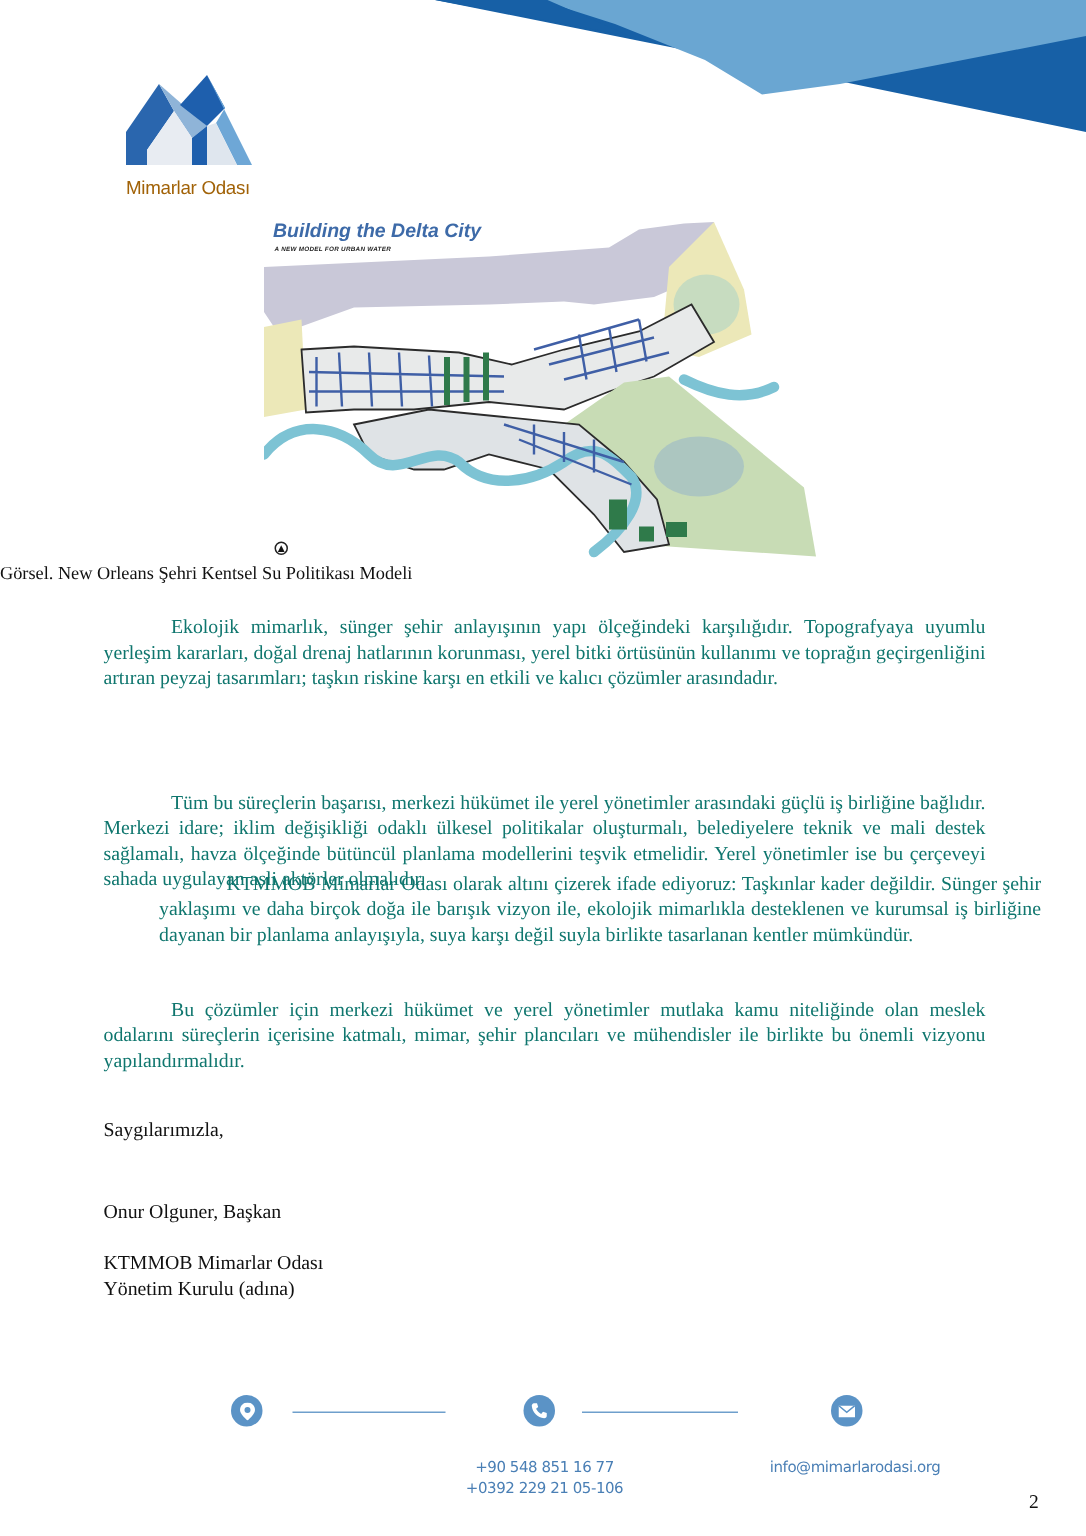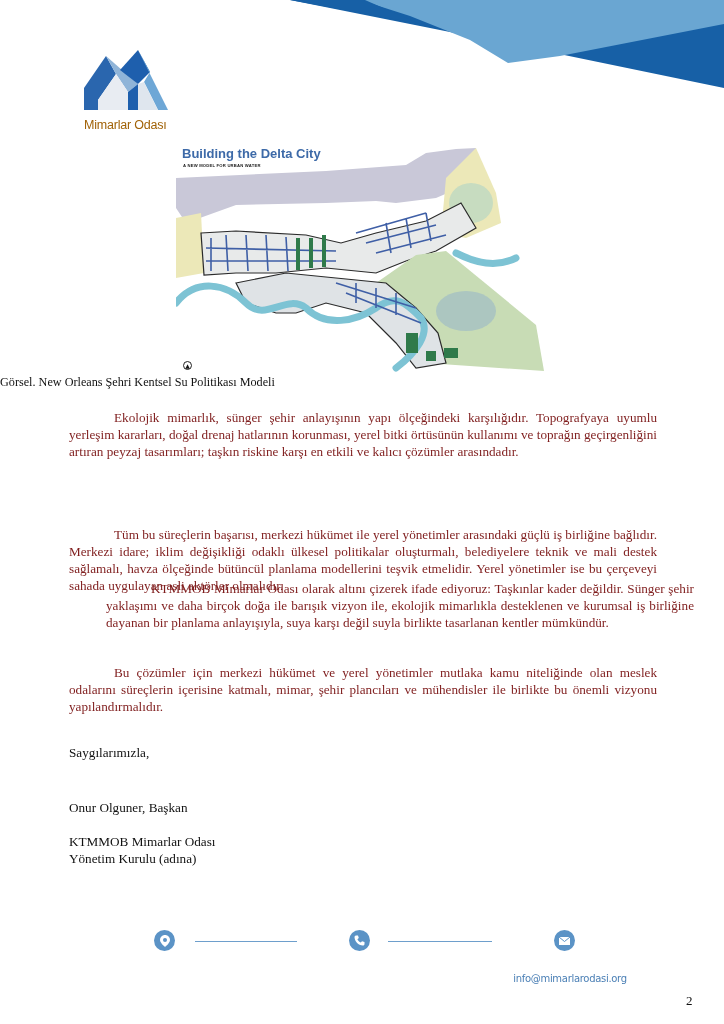--- a/index.html
+++ b/index.html
@@ -5,28 +5,28 @@
     * { margin: 0; padding: 0; box-sizing: border-box; }
     html, body { width: 724px; height: 1024px; background: #ffffff; overflow: hidden; }
     body { position: relative; font-family: "Liberation Serif", serif; color: #111; }
 
     .header-shape { position: absolute; left: 0; top: 0; width: 724px; height: 90px; }
 
     .logo { position: absolute; left: 78px; top: 48px; width: 110px; height: 90px; }
     .logo svg { position: absolute; left: 4px; top: 0; }
     .logo-text { position: absolute; left: 6px; top: 70px; font-family: "Liberation Sans", sans-serif; font-size: 12.5px; color: #a16207; letter-spacing: -0.2px; white-space: nowrap; }
 
-    .figure { position: absolute; left: 176px; top: 143px; width: 370px; height: 232px; }
+    .figure { position: absolute; left: 176px; top: 143px; width: 370px; height: 232px; font-style: italic; }
     .figure svg { position: absolute; left: 0; top: 0; }
     .map-title { position: absolute; left: 6px; top: 3px; font-family: "Liberation Sans", sans-serif; font-weight: bold; font-size: 13px; color: #3d6aa8; }
     .map-subtitle { position: absolute; left: 7px; top: 20px; font-family: "Liberation Sans", sans-serif; font-weight: bold; font-size: 4.2px; color: #222; letter-spacing: 0.2px; }
     .north-arrow { position: absolute; left: 7px; top: 218px; width: 9px; height: 9px; border: 1px solid #222; border-radius: 50%; font-size: 6px; line-height: 7px; text-align: center; font-family: "DejaVu Sans", sans-serif; }
     .caption { position: absolute; left: 0; top: 375px; width: 724px; text-align: left; font-size: 12.2px; color: #111; padding-left: 0; }
 
-    .body-text { position: absolute; left: 69px; width: 588px; font-size: 13.2px; line-height: 17px; text-align: justify; color: #7f1d1d; }
+    .body-text { position: absolute; left: 69px; width: 588px; font-size: 13.2px; line-height: 17px; text-align: justify; color: #0f766e; }
     .body-text p { text-indent: 45px; }
     #p1 { top: 409px; }
     #p2 { top: 494px; margin-top: 32px; }
     #p3 { top: 580px; margin-left: 37px; }
     #p4 { top: 664px; }
 
     .closing { position: absolute; left: 69px; font-size: 13.2px; line-height: 17px; color: #111; }
     #closing-salute { top: 744px; }
     #closing-sign { top: 799px; }
     #closing-org { top: 833px; }
@@ -132,16 +132,20 @@
       </svg>
   </div>
   <div class="f-line" style="left:388px; width:104px;"></div>
   <div class="f-icon" style="left:554px;">
     <svg width="11" height="8" viewBox="0 0 11 8">
         <rect x="0" y="0" width="11" height="8" fill="#fff"></rect>
         <path d="M0,0 L5.5,4.5 L11,0" fill="none" stroke="#5b93c6" stroke-width="1"></path>
       </svg>
   </div>
 
+  <div class="f-text" style="left:298px; top:42px; width:130px;">
+    <div>+90 548 851 16 77</div>
+    <div>+0392 229 21 05-106</div>
+  </div>
   <div class="f-text" style="left:500px; top:42px; width:140px;">info@mimarlarodasi.org</div>
 </div>
 
 <div class="page-number">2</div>
 
 </body></html>

